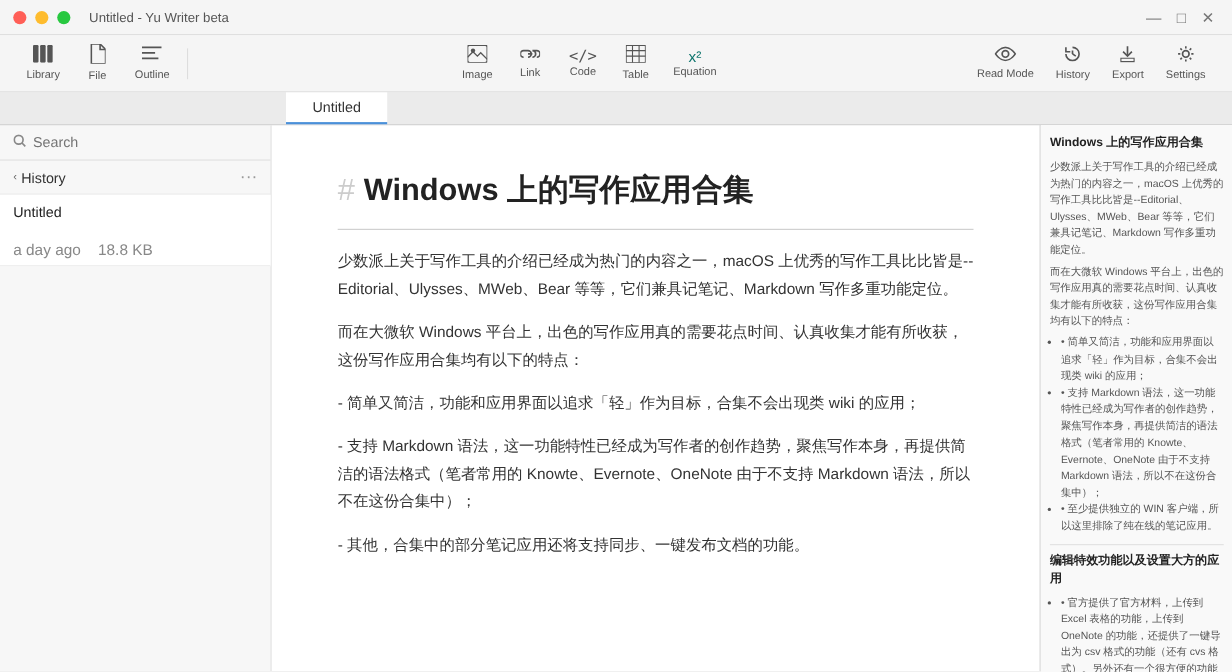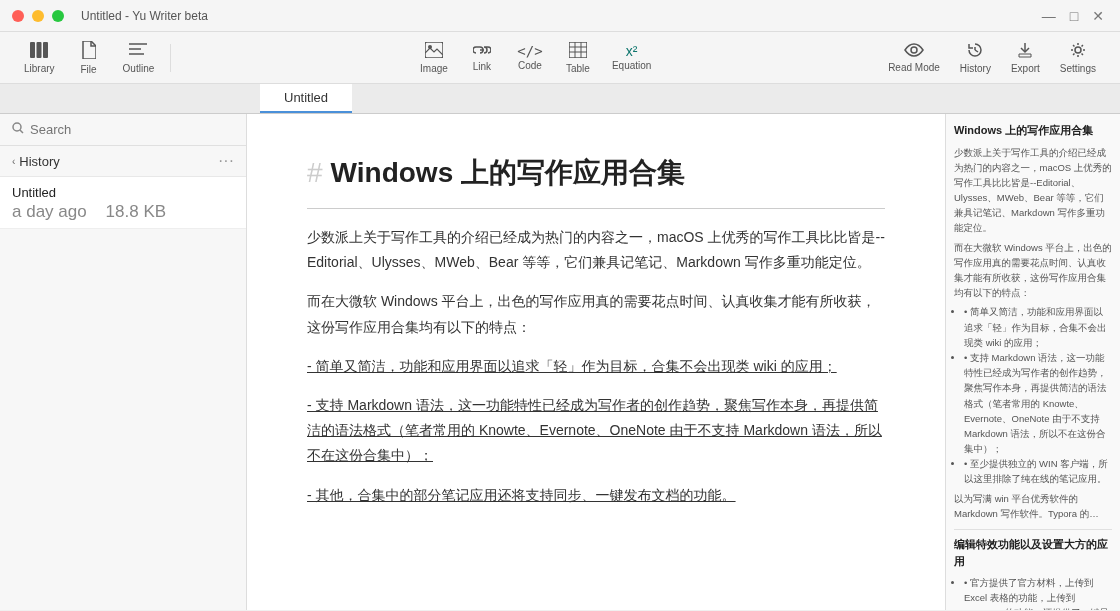--- a/index.html
+++ b/index.html
@@ -74,33 +74,33 @@
       display: flex; align-items: center; padding: 6px 12px;
       font-size: 13px; color: #333; gap: 4px; border-bottom: 1px solid #e8e8e8;
     }
     .sidebar-folder .chevron { font-size: 10px; color: #666; }
     .sidebar-folder .more { margin-left: auto; color: #999; font-size: 16px; cursor: pointer; }
     .sidebar-item {
       padding: 8px 12px 6px; cursor: pointer; border-bottom: 1px solid #eeeeee;
       background: #fff;
     }
     .sidebar-item-title { font-size: 13px; color: #222; font-weight: 500; }
-    .sidebar-item-meta { font-size: 17px; color: #888; margin-top: 2px; }
+    .sidebar-item-meta { font-size: 14px; color: #888; margin-top: 19px; }
 
     
     .editor-area {
       flex: 1; background: #fff; overflow-y: auto;
       padding: 40px 60px;
     }
     .editor-content { max-width: 640px; margin: 0 auto; }
     .editor-h1 { font-size: 28px; font-weight: 700; color: #222; margin-bottom: 16px; display: flex; align-items: center; gap: 8px; }
     .editor-h1-hash { color: #ccc; font-weight: 400; }
     .editor-hr { border: none; border-top: 1px solid #ccc; margin: 16px 0; }
     .editor-p { font-size: 14px; line-height: 1.8; color: #333; margin-bottom: 14px; }
-    .editor-list { font-size: 14px; line-height: 1.8; color: #333; margin-bottom: 14px; padding-left: 0; list-style: none; text-decoration: underline; }
+    .editor-list { font-size: 14px; line-height: 1.8; color: #333; margin-bottom: 14px; padding-left: 0; list-style: none; }
     .editor-link { color: #4a90d9; text-decoration: none; }
 
     
     .right-panel {
       width: 175px; min-width: 175px; background: #f9f9f9;
       border-left: 1px solid #ddd; overflow-y: auto;
       padding: 8px; font-size: 10px; color: #444; line-height: 1.5;
     }
     .right-panel-title { font-size: 11px; font-weight: 600; color: #222; margin-bottom: 6px; }
     .right-panel p { font-size: 9.5px; color: #555; line-height: 1.6; margin-bottom: 4px; }
@@ -305,21 +305,20 @@
 
   <div class="right-panel">
     <div class="right-panel-title">Windows 上的写作应用合集</div>
     <p>少数派上关于写作工具的介绍已经成为热门的内容之一，macOS 上优秀的写作工具比比皆是--Editorial、Ulysses、MWeb、Bear 等等，它们兼具记笔记、Markdown 写作多重功能定位。</p>
     <p>而在大微软 Windows 平台上，出色的写作应用真的需要花点时间、认真收集才能有所收获，这份写作应用合集均有以下的特点：</p>
     <ul>
       <li>• 简单又简洁，功能和应用界面以追求「轻」作为目标，合集不会出现类 wiki 的应用；</li>
       <li>• 支持 Markdown 语法，这一功能特性已经成为写作者的创作趋势，聚焦写作本身，再提供简洁的语法格式（笔者常用的 Knowte、Evernote、OneNote 由于不支持 Markdown 语法，所以不在这份合集中）；</li>
       <li>• 至少提供独立的 WIN 客户端，所以这里排除了纯在线的笔记应用。</li>
     </ul>
-    <p>以为写满 win 平台优秀软件的 Markdown 写作软件。Typora 的…</p>
     <div class="right-panel-section">
       <div class="right-panel-title">编辑特效功能以及设置大方的应用</div>
       <ul>
         <li>• 官方提供了官方材料，上传到 Excel 表格的功能，上传到 OneNote 的功能，还提供了一键导出为 csv 格式的功能（还有 cvs 格式）。另外还有一个很方便的功能就是…</li>
 
       </ul>
     </div>
 
   </div>
 

